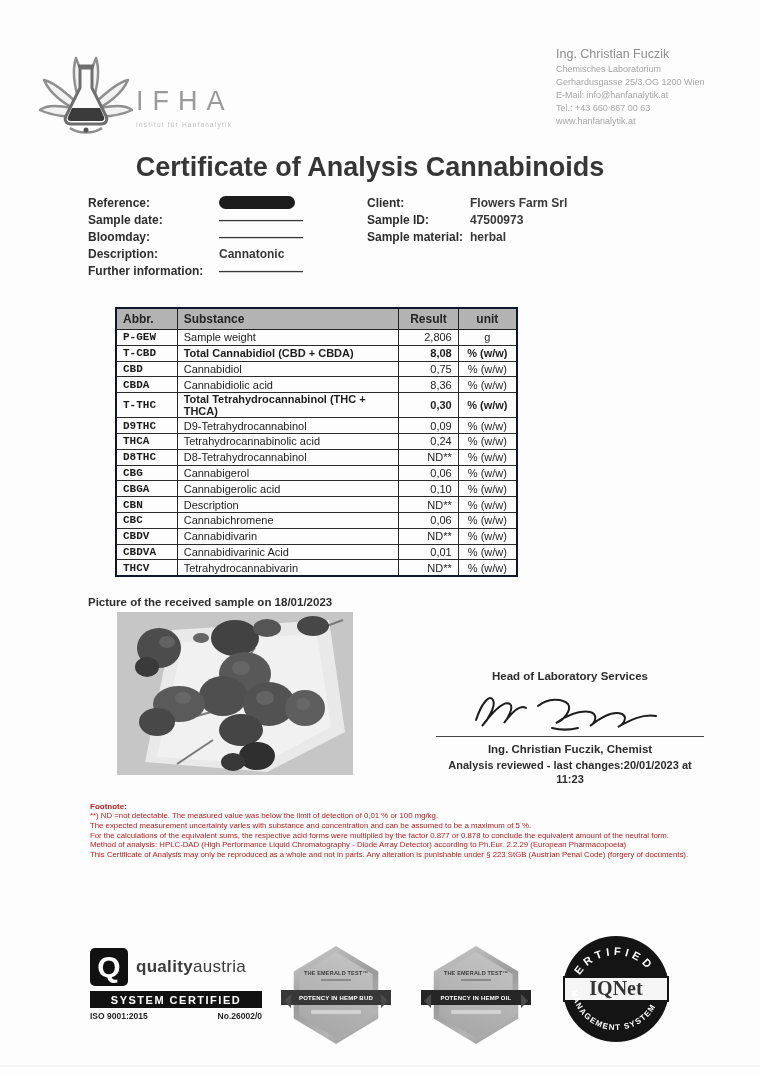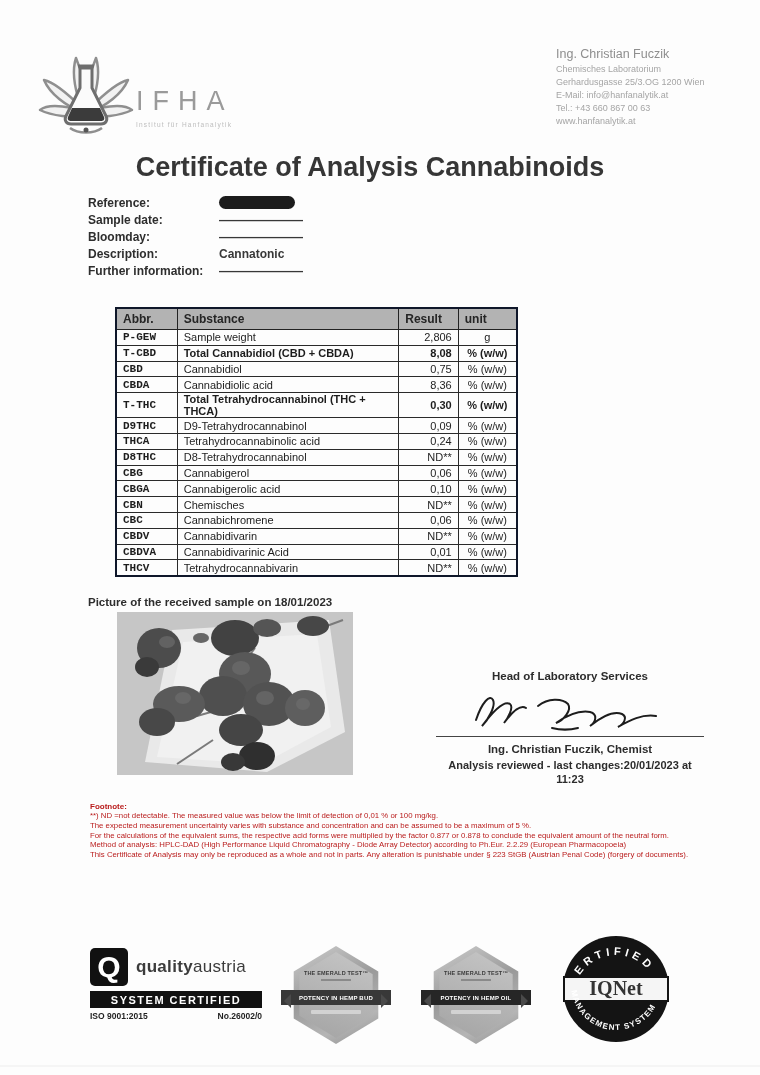--- a/index.html
+++ b/index.html
@@ -36,21 +36,21 @@
   
   .coa-table{
     position:absolute; left:115px; top:307px; width:403px;
     border-collapse:collapse; font-size:11px; color:#1d1d1d;
     border:2px solid #0f172a;
   }
   .coa-table th{
     background:#b3b3b3; border:1.5px solid #222; text-align:left;
     font-size:12px; font-weight:700; color:#252525; height:20px; padding:0 6px;
   }
-  .coa-table th.col-result, .coa-table th.col-unit{text-align:left;}
+  .coa-table th.col-result, .coa-table th.col-unit{text-align:center;}
   .coa-table td{border:1.5px solid #2a2a2a; height:14.8px; padding:0 6px;}
   .coa-table td.cell-abbr{width:62px; font-weight:700;font-family:Liberation Mono, monospace;}
   .coa-table td.cell-sub{width:300px;}
   .coa-table td.cell-result{width:56px; text-align:right;}
   .coa-table td.cell-unit{width:50px; text-align:center; white-space:nowrap;}
   .coa-table tr.bold-row td{font-weight:700;}
   
   .pic-caption{position:absolute; left:88px; top:596px; font-size:11.5px; font-weight:700; color:#2e2e2e;}
   .sample-photo{position:absolute; left:117px; top:612px; width:236px; height:163px;}
   
@@ -180,20 +180,37 @@
       <div class="info-row">
         <span class="info-label">Description:</span>
         <span class="info-value">Cannatonic</span>
       </div>
 
       <div class="info-row">
         <span class="info-label">Further information:</span>
         <span class="info-value">———————</span>
       </div>
     </div>
+  <div class="info-right">
+
+      <div class="info-row">
+        <span class="info-label">Client:</span>
+        <span class="info-value">Flowers Farm Srl</span>
+      </div>
+
+      <div class="info-row">
+        <span class="info-label">Sample ID:</span>
+        <span class="info-value">47500973</span>
+      </div>
+
+      <div class="info-row">
+        <span class="info-label">Sample material:</span>
+        <span class="info-value">herbal</span>
+      </div>
+    </div>
 
   <table class="coa-table">
     <thead>
       <tr>
         <th>Abbr.</th>
         <th>Substance</th>
         <th class="col-result">Result</th>
         <th class="col-unit">unit</th>
       </tr>
     </thead>
@@ -265,21 +282,21 @@
 
         <tr>
           <td class="cell-abbr">CBGA</td>
           <td class="cell-sub">Cannabigerolic acid</td>
           <td class="cell-result">0,10</td>
           <td class="cell-unit">% (w/w)</td>
         </tr>
 
         <tr>
           <td class="cell-abbr">CBN</td>
-          <td class="cell-sub">Chemisches</td>
+          <td class="cell-sub">Description</td>
           <td class="cell-result">ND**</td>
           <td class="cell-unit">% (w/w)</td>
         </tr>
 
         <tr>
           <td class="cell-abbr">CBC</td>
           <td class="cell-sub">Cannabichromene</td>
           <td class="cell-result">0,06</td>
           <td class="cell-unit">% (w/w)</td>
         </tr>

